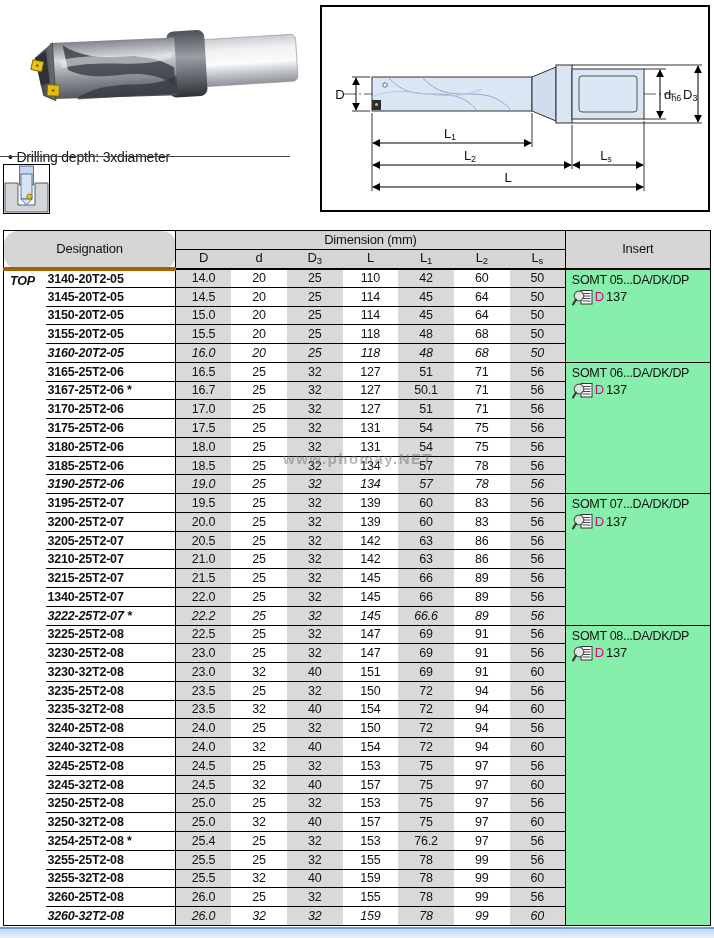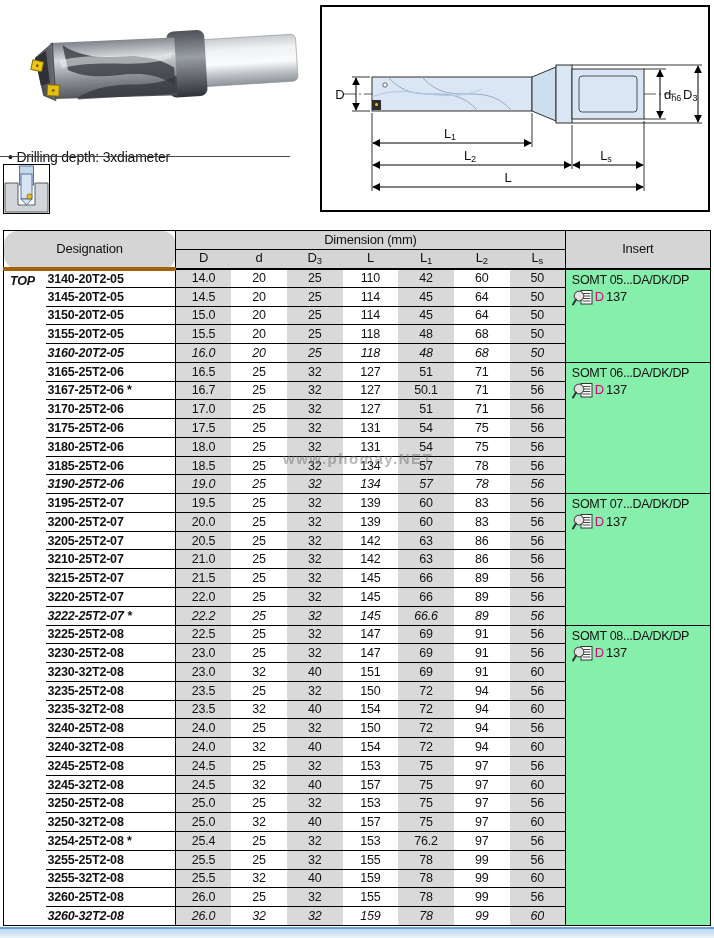--- a/index.html
+++ b/index.html
@@ -429,21 +429,21 @@
         <td class="designation">3215-25T2-07</td>
         <td class="dim shade">21.5</td>
         <td class="dim">25</td>
         <td class="dim shade">32</td>
         <td class="dim">145</td>
         <td class="dim shade">66</td>
         <td class="dim">89</td>
         <td class="dim shade">56</td>
       </tr>
       <tr>
-        <td class="designation">3220-25T2-07</td>
+        <td class="designation">1340-25T2-07</td>
         <td class="dim shade">22.0</td>
         <td class="dim">25</td>
         <td class="dim shade">32</td>
         <td class="dim">145</td>
         <td class="dim shade">66</td>
         <td class="dim">89</td>
         <td class="dim shade">56</td>
       </tr>
       <tr class="group-end">
         <td class="designation">3222-25T2-07 *</td>

